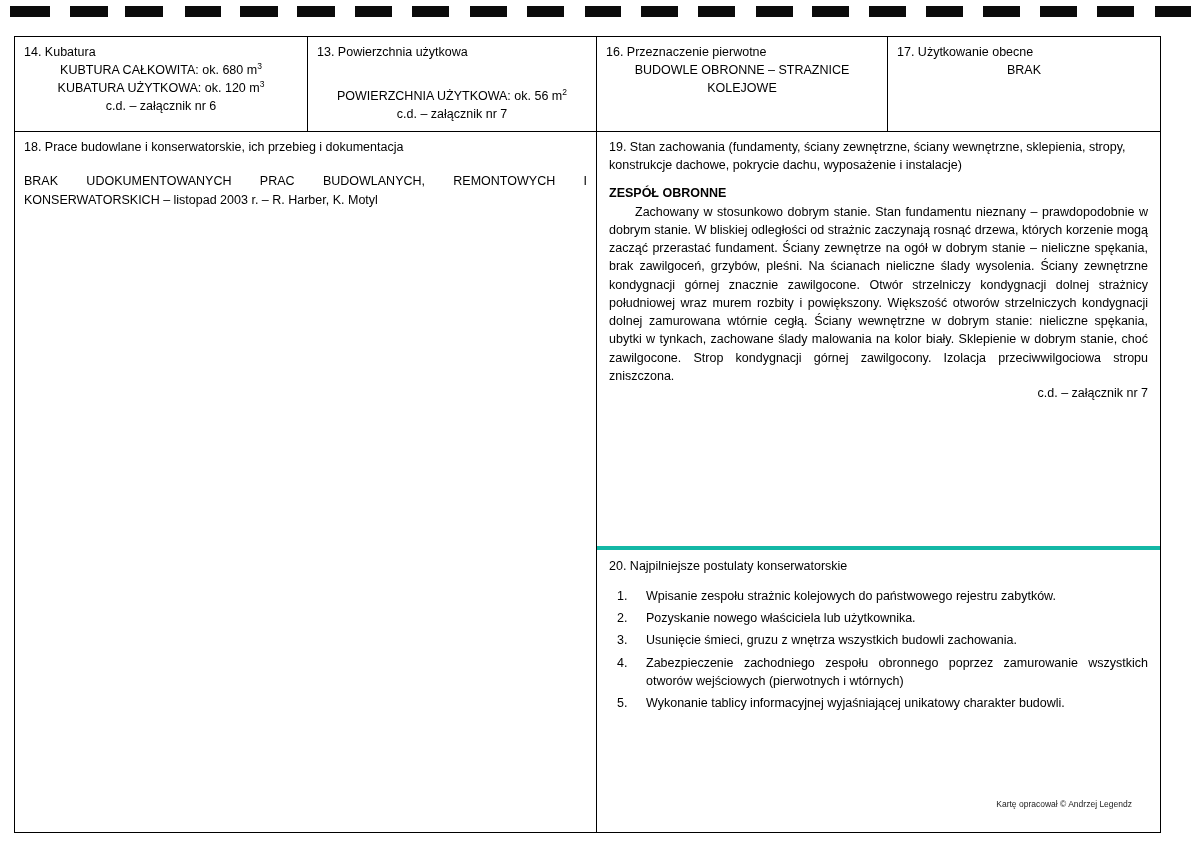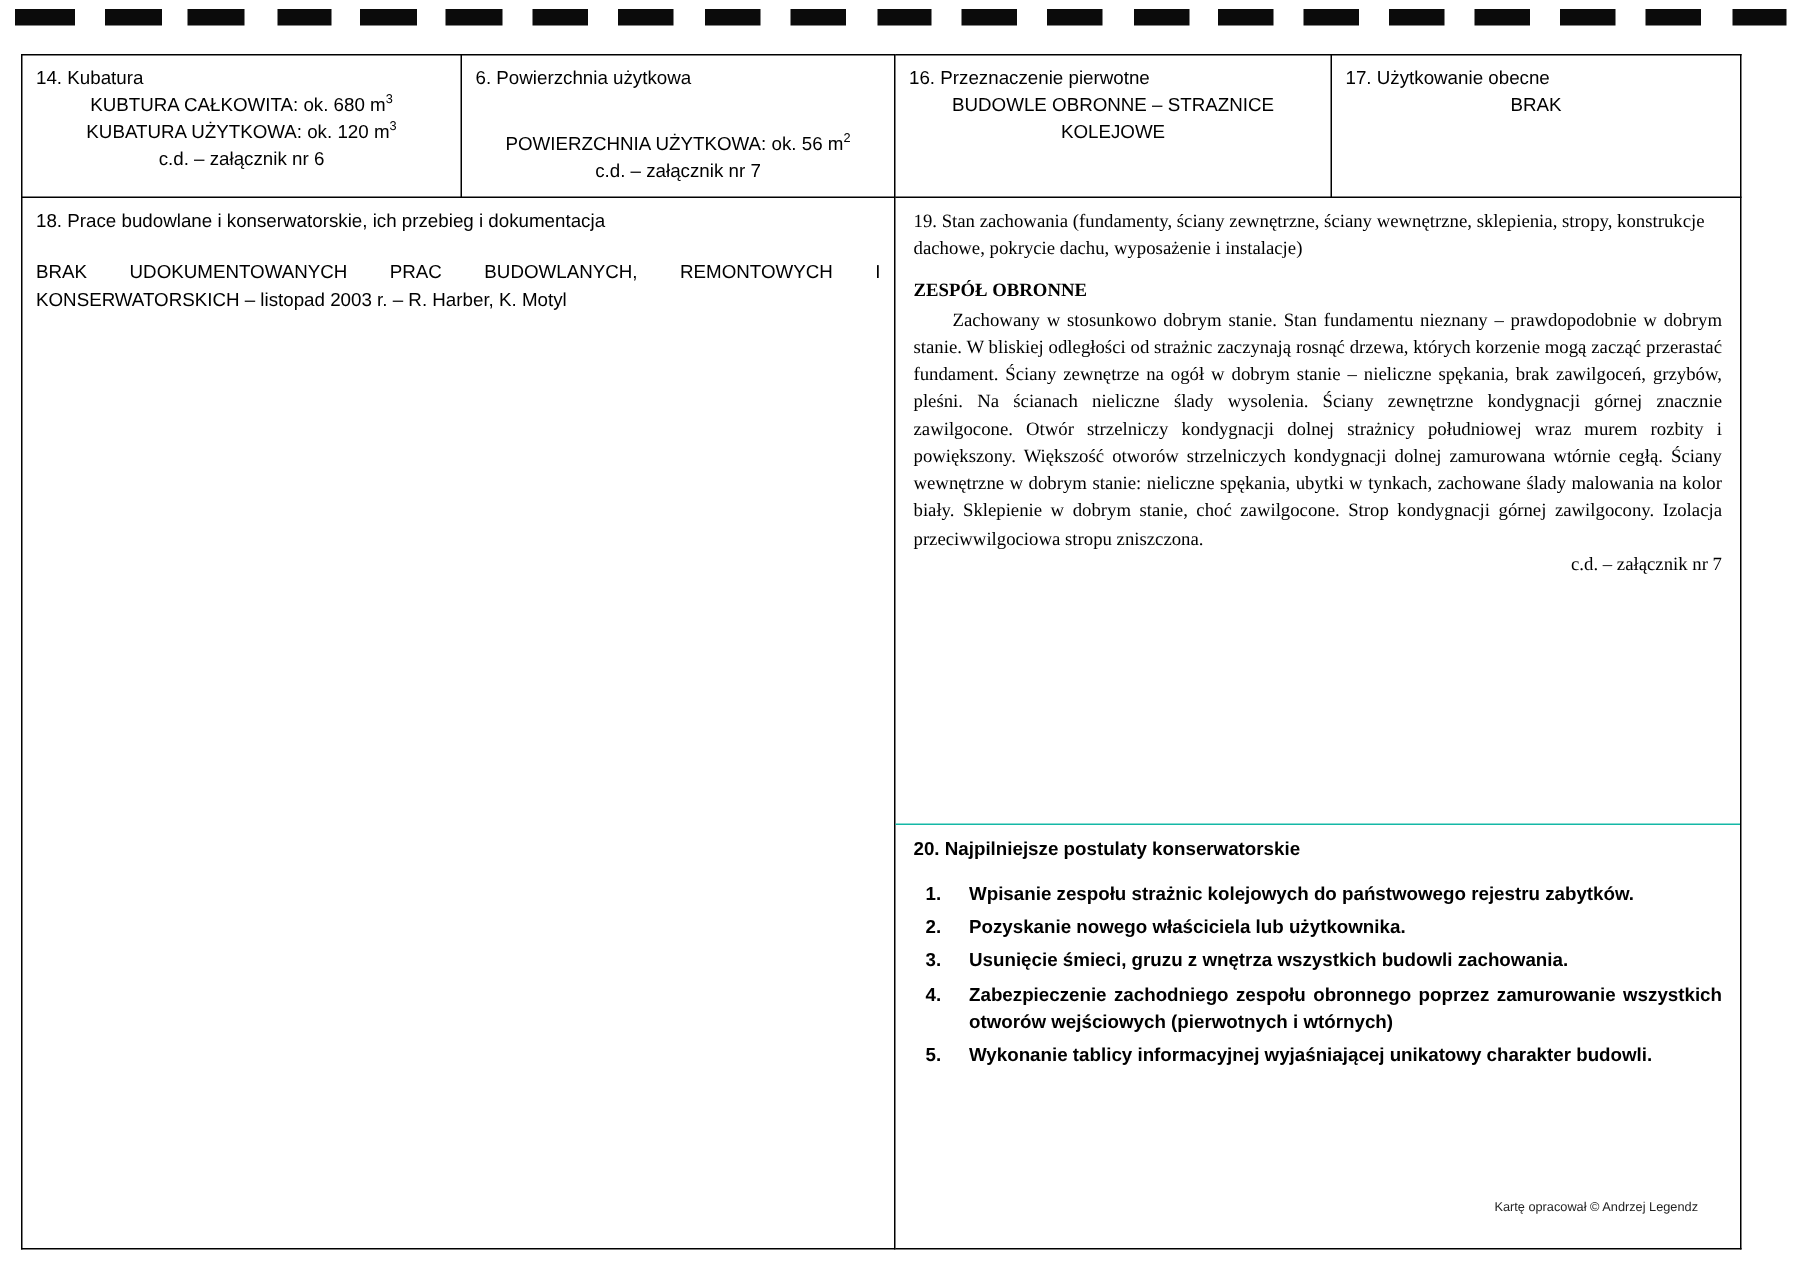--- a/index.html
+++ b/index.html
@@ -89,29 +89,27 @@
     text-align: justify;
   }
 
   .right-inner {
     display: flex;
     flex-direction: column;
     height: 100%;
   }
   .f19 {
     padding: 7px 12px 6px 12px;
-    border-bottom: 1px solid #14b8a6;
+    border-bottom: 4px solid #14b8a6;
     height: 418px;
     box-sizing: border-box;
-    font-family: Liberation Serif, serif;
   }
   .f20 {
     padding: 9px 12px 6px 12px;
     flex: 1;
-    font-weight: bold;
   }
   .f19-head {
     font-size: 12.5px;
     line-height: 1.42;
   }
   .f19-title {
     font-weight: bold;
     font-size: 12.5px;
     margin-top: 11px;
   }
@@ -197,21 +195,21 @@
             <span>KUBTURA CAŁKOWITA: ok. 680 m</span><sup>3</sup>
           </div>
           <div class="sub-center">
             <span>KUBATURA UŻYTKOWA: ok. 120 m</span><sup>3</sup>
           </div>
           <div class="sub-center">c.d. – załącznik nr 6</div>
         </div>
       </td>
       <td class="r1c2">
         <div class="cellpad">
-          <div class="fld-num">6. Powierzchnia użytkowa</div>
+          <div class="fld-num">13. Powierzchnia użytkowa</div>
           <div class="sub-center" style="margin-top:26px">
             <span>POWIERZCHNIA UŻYTKOWA: ok. 56 m</span><sup>2</sup>
           </div>
           <div class="sub-center">c.d. – załącznik nr 7</div>
         </div>
       </td>
       <td class="r1c3">
         <div class="cellpad">
           <div class="fld-num">16. Przeznaczenie pierwotne</div>
           <div class="sub-center">BUDOWLE OBRONNE – STRAZNICE</div>

